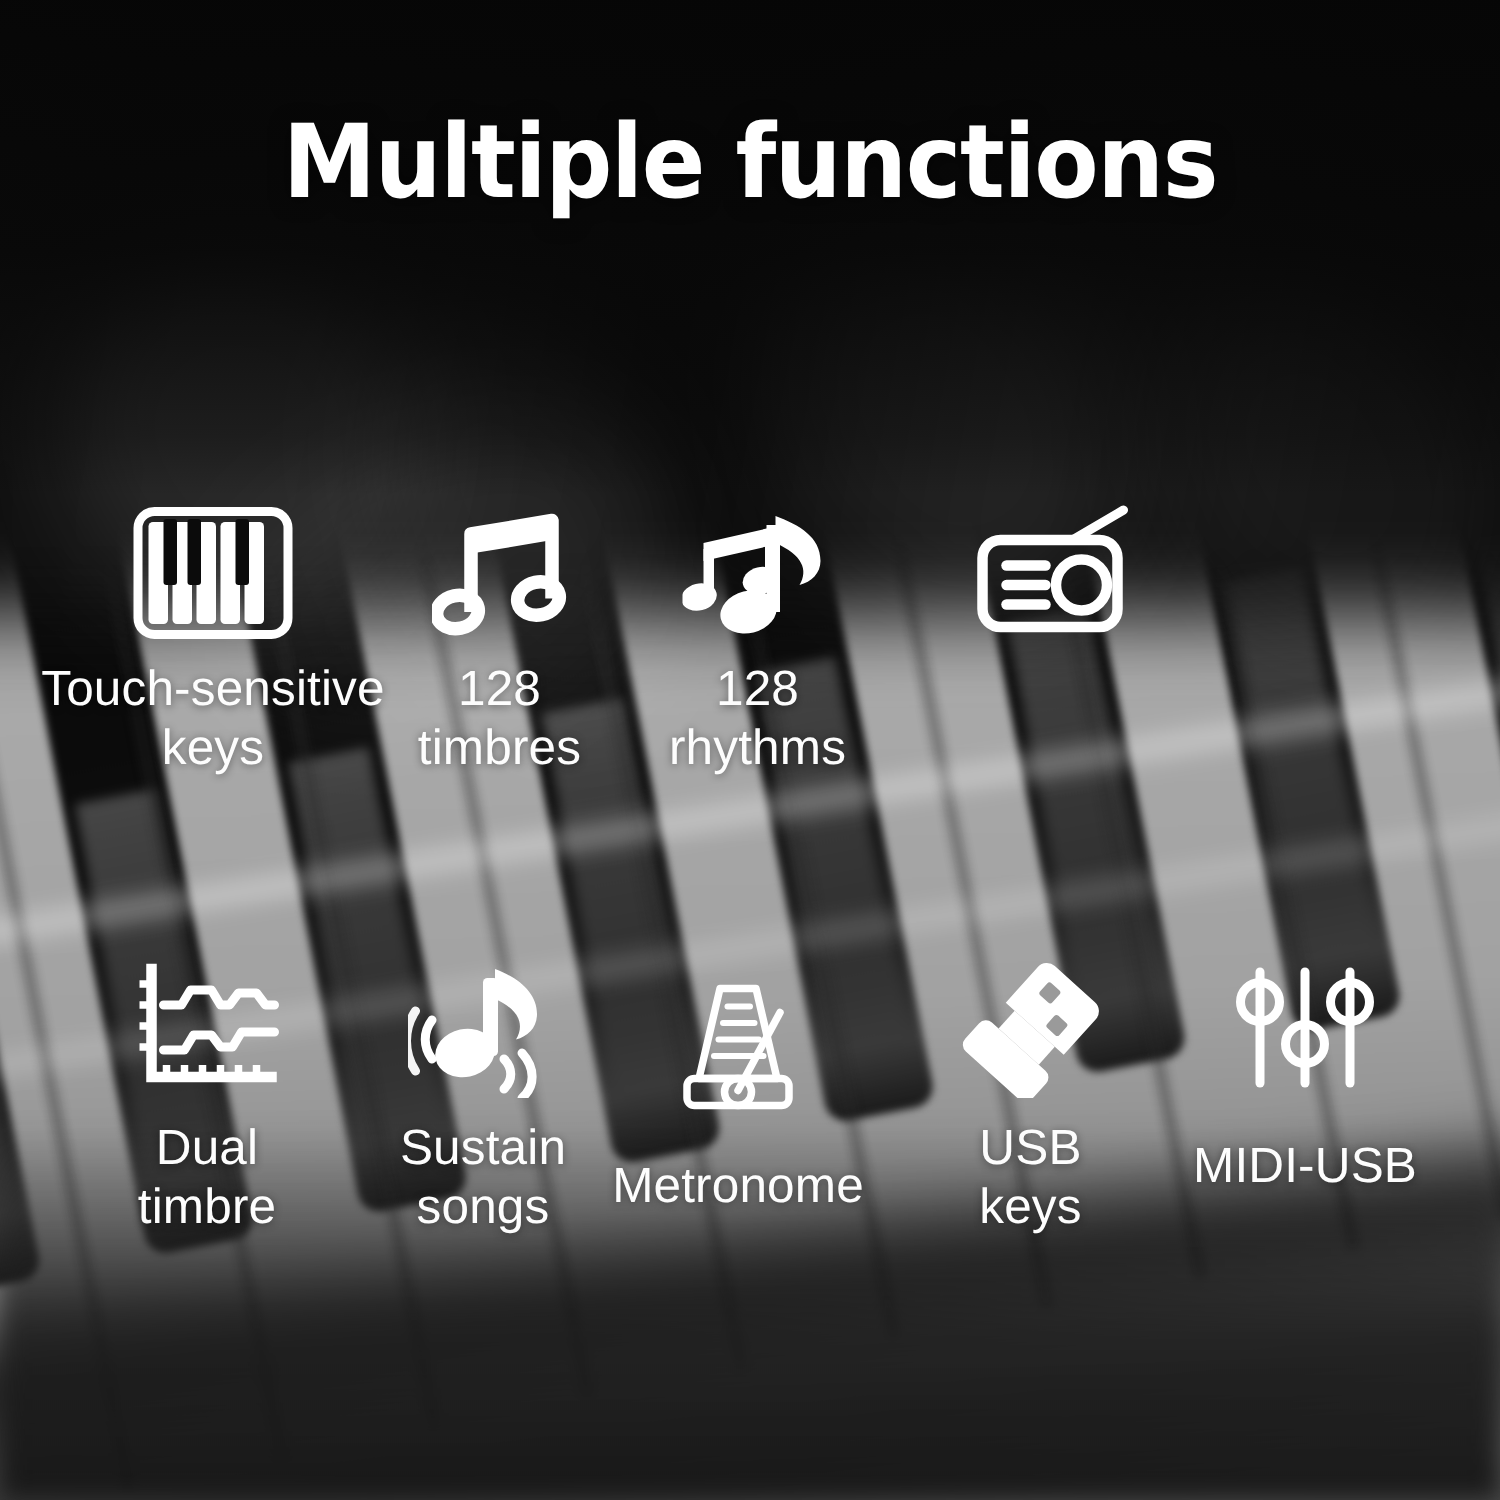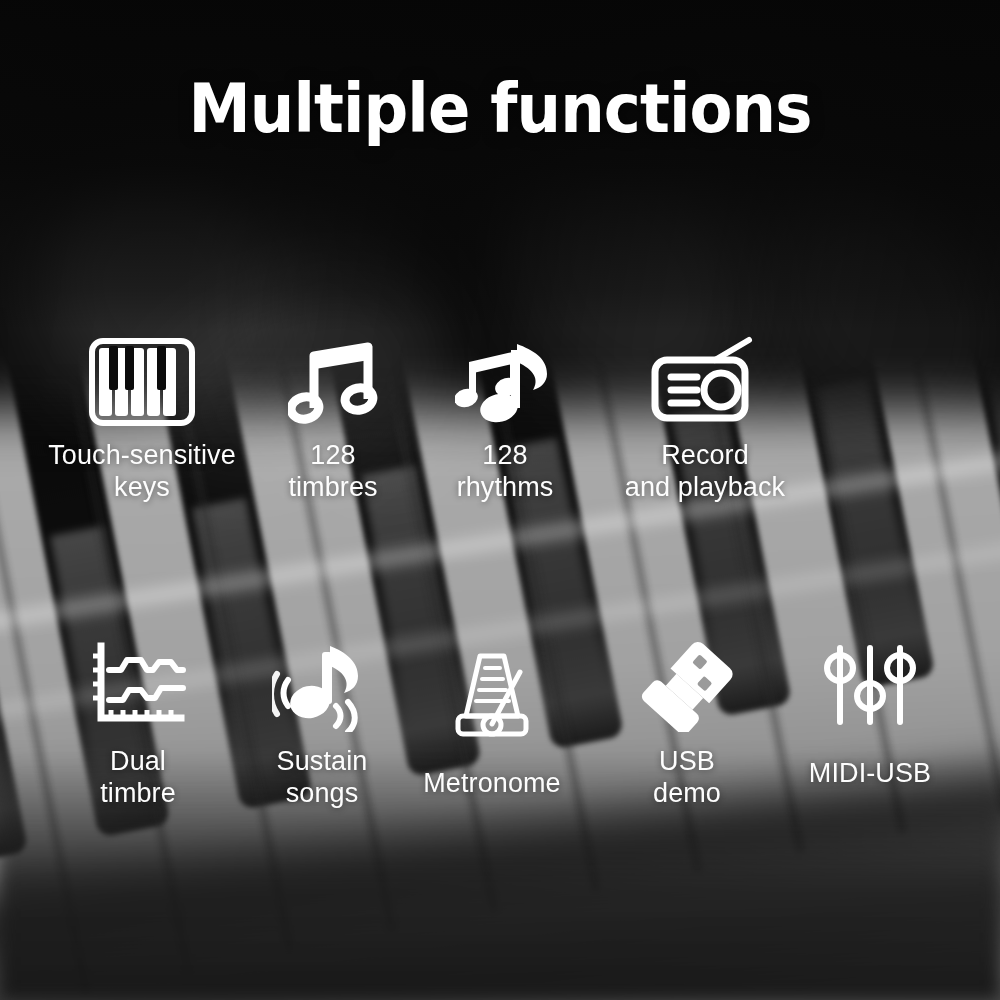--- a/index.html
+++ b/index.html
@@ -102,21 +102,21 @@
 
   .cells{display:flex;width:1000px;}
   .cell{
     display:flex;flex-direction:column;align-items:center;
     text-align:center;color:#fff;
   }
   .icon{height:92px;display:flex;align-items:flex-end;justify-content:center;}
   .icon svg{display:block;}
   .label{
     margin-top:12px;
-    font-size:27px;line-height:1.18;
+    font-size:33px;line-height:1.18;
     font-weight:400;
     letter-spacing:.1px;
     color:#fdfdfd;
     text-shadow:0 1px 6px rgba(0,0,0,.45);
     white-space:pre-line;
   }
   .r2 .label{margin-top:14px;}
 
   
   .row1 .c0{width:240px;margin-left:22px;}
@@ -239,22 +239,20 @@
               <line x1="66" y1="24" x2="100" y2="4" stroke="#fff" stroke-width="6" stroke-linecap="round"></line>
               <rect x="6" y="24" width="90" height="58" rx="12" ry="12" fill="none" stroke="#fff" stroke-width="7"></rect>
               <g stroke="#fff" stroke-width="7" stroke-linecap="round">
                 <line x1="22" y1="41" x2="48" y2="41"></line>
                 <line x1="22" y1="54" x2="48" y2="54"></line>
                 <line x1="22" y1="67" x2="48" y2="67"></line>
               </g>
               <circle cx="72" cy="54" r="17" fill="none" stroke="#fff" stroke-width="7"></circle>
             </svg>
           </div>
-          <div class="label">Record
-and playback</div>
         </div>
 
       </div>
     </div>
 
     <div class="grid row2 r2">
       <div class="cells">
 
         <div class="cell c0">
           <div class="icon">
@@ -328,21 +326,21 @@
               <g transform="rotate(42 46 46)">
                 <path d="M30 4 H66 A8 8 0 0 1 74 12 V44 H22 V12 A8 8 0 0 1 30 4 Z" fill="#fff"></path>
                 <rect x="30" y="44" width="36" height="16" fill="#fff"></rect>
                 <path d="M24 60 H72 A6 6 0 0 1 78 66 V80 A6 6 0 0 1 72 86 H24 A6 6 0 0 1 18 80 V66 A6 6 0 0 1 24 60 Z" fill="#fff"></path>
                 <rect x="34" y="14" width="11" height="11" rx="2" fill="#9a9a9a"></rect>
                 <rect x="52" y="27" width="11" height="11" rx="2" fill="#9a9a9a"></rect>
               </g>
             </svg>
           </div>
           <div class="label">USB
-demo</div>
+keys</div>
         </div>
 
         <div class="cell c4 single">
           <div class="icon">
             <svg width="96" height="92" viewBox="0 0 96 92">
               <g stroke="#fff" stroke-width="6" stroke-linecap="round" fill="none">
                 <line x1="18" y1="8" x2="18" y2="82"></line>
                 <line x1="48" y1="8" x2="48" y2="82"></line>
                 <line x1="78" y1="8" x2="78" y2="82"></line>
               </g>

